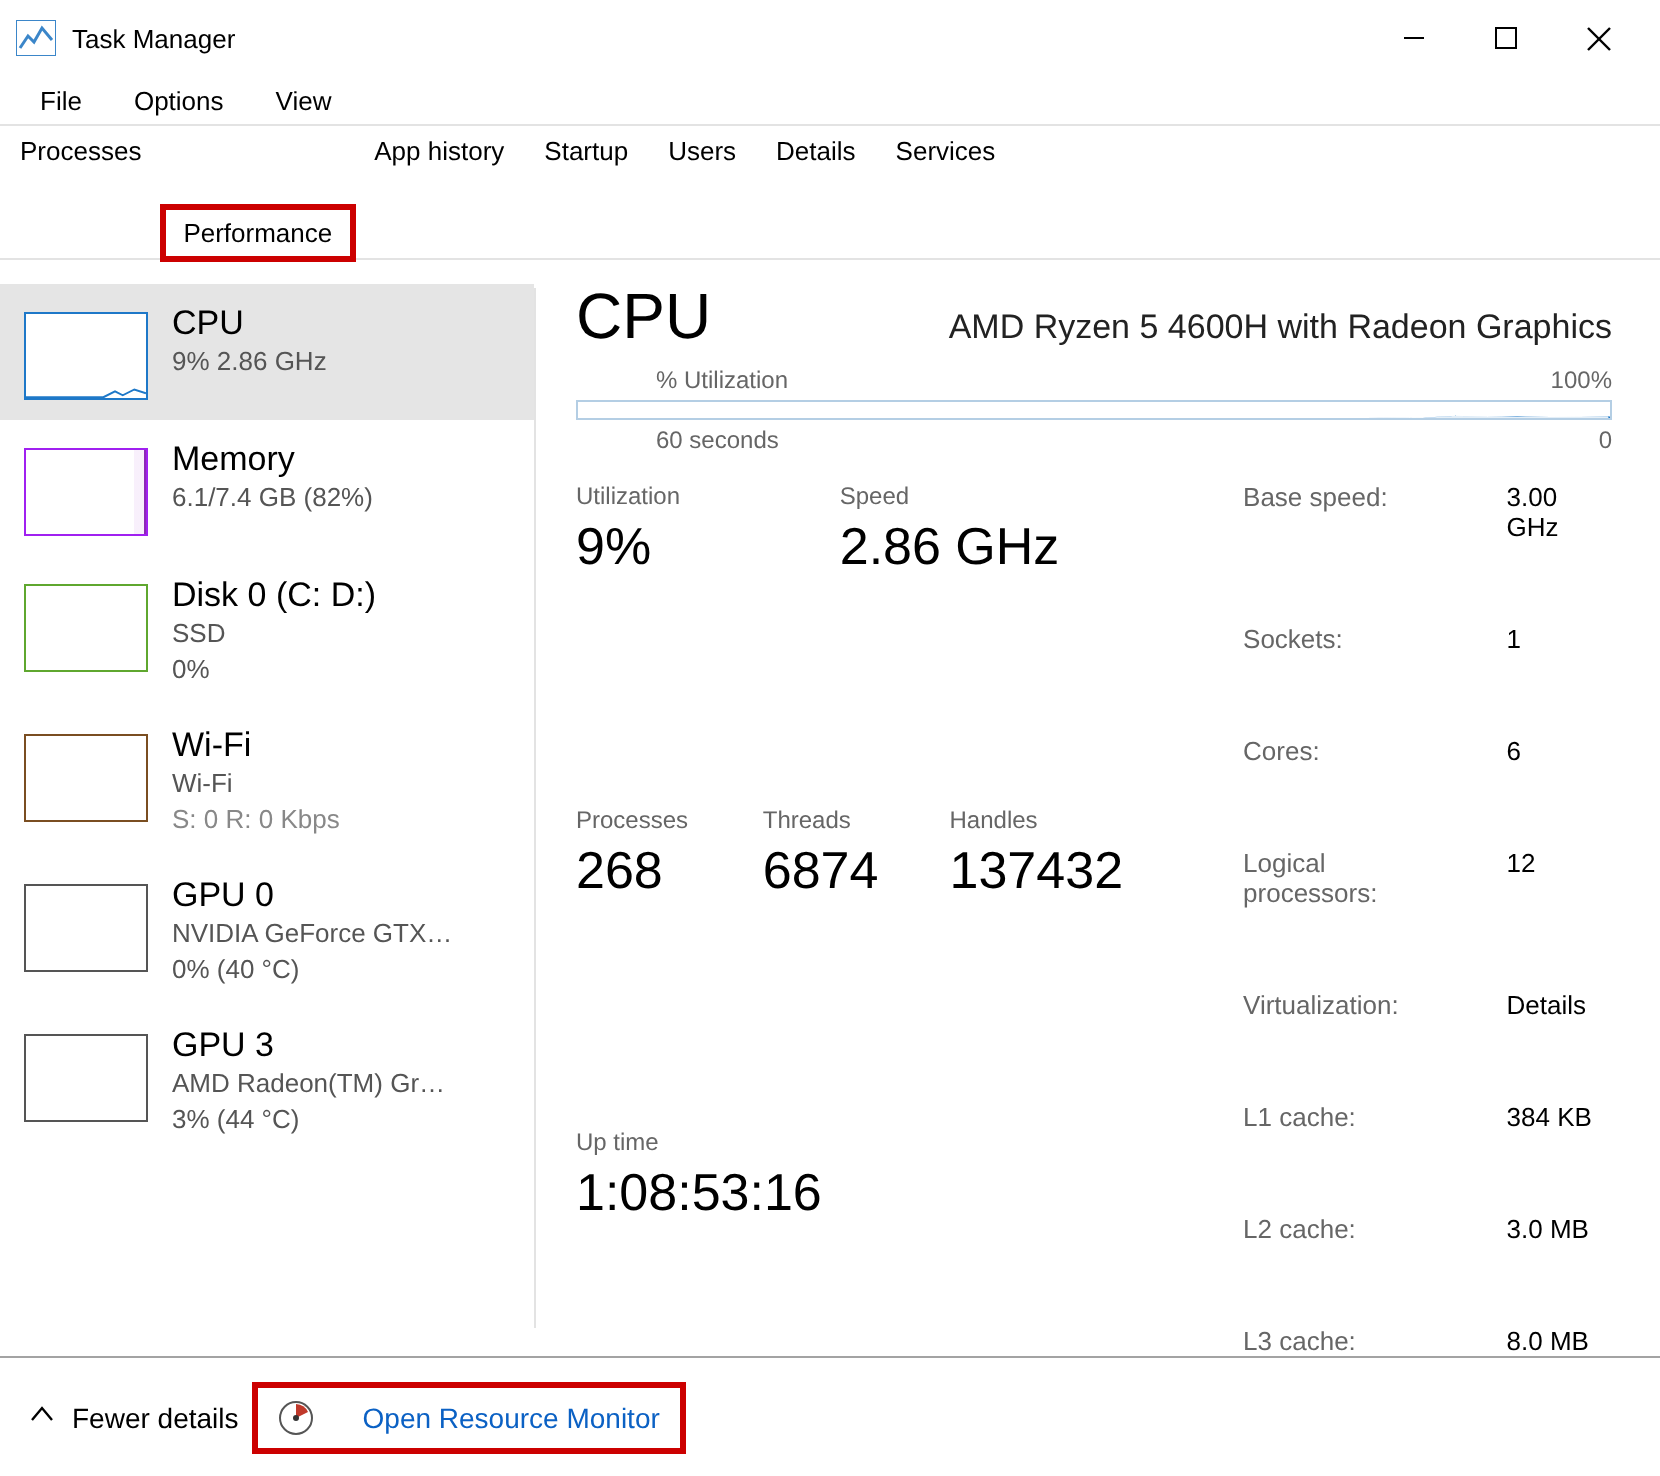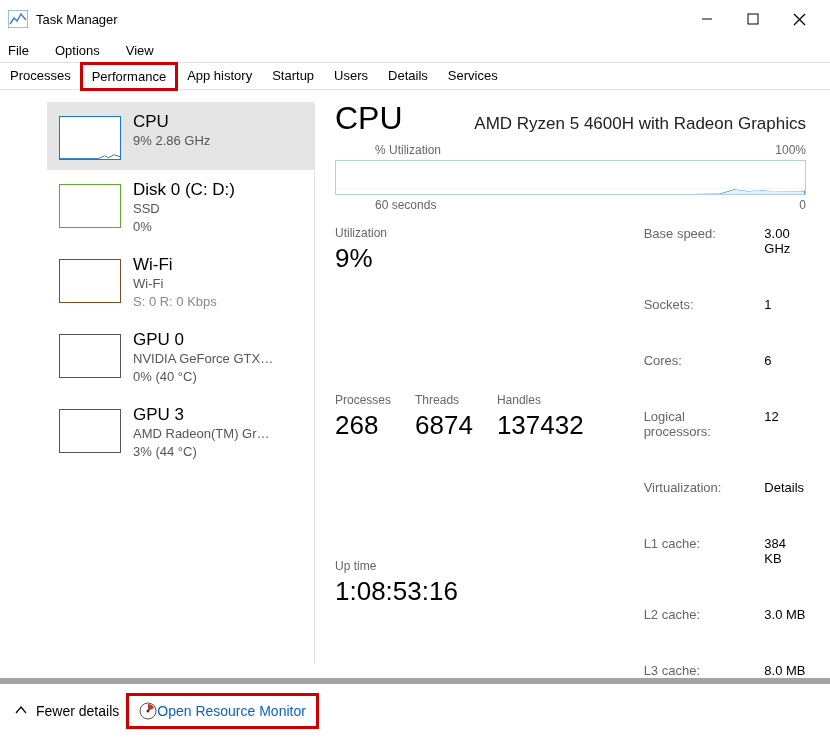--- a/index.html
+++ b/index.html
@@ -2,27 +2,27 @@
 <html><head>
   <meta charset="utf-8">
   <style>
     * { box-sizing: border-box; margin: 0; padding: 0; font-family: "Segoe UI", Arial, sans-serif; }
     body { width: 830px; height: 738px; background: #fff; display: flex; flex-direction: column; overflow: hidden; }
     .titlebar { height: 38px; display: flex; align-items: center; padding: 14px 8px; }
     .titlebar-icon { width: 20px; height: 18px; margin-right: 8px; display: inline-flex; align-items: center; }
     .titlebar-title { font-size: 13px; flex: 1; }
     .win-controls { display: flex; gap: 0; }
     .win-btn { width: 46px; height: 30px; display: flex; align-items: center; justify-content: center; cursor: default; }
-    .menubar { height: 24px; display: flex; align-items: center; padding: 0 2px; gap: 14px; }
+    .menubar { height: 24px; display: flex; align-items: center; padding: 0 14px; gap: 14px; }
     .menu-item { font-size: 13px; padding: 2px 6px; }
     .tabbar { display: flex; border-top: 1px solid #e3e3e3; border-bottom: 1px solid #e3e3e3; }
     .tab { font-size: 13px; padding: 5px 10px; }
-    .tab.selected { background: #fff; border: 1px solid #ccc; border-bottom: 1px solid #fff; margin-bottom: -1px; }
+    .tab.selected { background: #fff; border: 1px solid #ccc; border-bottom: 1px solid #fff; margin-bottom: -1px; margin-top: 40px; }
     .tab-highlight { outline: 3px solid #cc0000; outline-offset: -2px; }
-    .content { display: flex; flex: 1; min-height: 0; padding-left: 47px; }
+    .content { display: flex; flex: 1; min-height: 0; }
     .sidebar { width: 267px; display: flex; flex-direction: column; padding-top: 12px; }
     .sidebar-item { display: flex; align-items: flex-start; gap: 12px; padding: 10px 12px; }
     .sidebar-item.selected { background: #e5e5e5; }
     .thumb { width: 62px; height: 44px; border: 1px solid #888; margin-top: 4px; flex-shrink: 0; background: #fff; position: relative; }
     .thumb-cpu { border-color: #1e78c8; }
     .thumb-mem { border-color: #a020f0; }
     .thumb-disk { border-color: #5fa72f; }
     .thumb-wifi { border-color: #7a4e21; }
     .thumb-gpu { border-color: #555; }
     .sidebar-title { font-size: 17px; font-weight: 400; }
@@ -36,23 +36,23 @@
     .chart-row { display: flex; justify-content: space-between; font-size: 12px; color: #666; margin-left: 40px; }
     .chart { height: 228px; border: 1px solid #b4cee4; position: relative; margin: 3px 0; background: repeating-linear-gradient(#fff,#fff 27px,#e4eff8 28px); }
     .chart svg { position: absolute; inset: 0; width: 100%; height: 100%; }
     .stats { display: flex; gap: 60px; margin-top: 14px; }
     .stats-left { display: grid; grid-template-columns: auto auto; column-gap: 30px; row-gap: 14px; gap: 48px; }
     .stats-left .threecol { grid-column: 1 / -1; display: grid; grid-template-columns: 1fr 1fr 1fr; column-gap: 24px; }
     .stat-label { font-size: 12px; color: #666; margin-bottom: 3px; }
     .stat-big { font-size: 26px; font-weight: 400; }
     .stats-right { display: grid; grid-template-columns: auto auto; column-gap: 20px; row-gap: 6px; align-content: start; font-size: 13px; gap: 41px; }
     .stats-right .k { color: #666; }
-    .footer { height: 60px; display: flex; align-items: center; padding: 0 14px; gap: 10px; border-top: 6px solid #a3a3a3; }
+    .footer { height: 60px; display: flex; align-items: center; padding: 0 14px; gap: 10px; border-top: 1px solid #a3a3a3; }
     .fewer { display: flex; align-items: center; gap: 8px; font-size: 14px; }
-    .orm { display: flex; align-items: center; gap: 0; font-size: 14px; color: #0b61c4; padding: 6px 10px; outline: 3px solid #cc0000; }
+    .orm { display: flex; align-items: center; gap: 24px; font-size: 14px; color: #0b61c4; padding: 6px 10px; outline: 3px solid #cc0000; }
     .orm-icon { width: 18px; height: 18px; }
     .mem-used { position: absolute; right: 0; bottom: 0; width: 82%; height: 100%; border-right: 1px solid #8d29b5; background: linear-gradient(to right, transparent 0, transparent 90%, rgba(139,0,200,0.06) 90%); }
   </style>
 </head>
 <body>
 
 <div class="titlebar">
   <span class="titlebar-icon">
     <svg viewBox="0 0 20 18">
         <rect x="0" y="0" width="20" height="18" fill="#fff" stroke="#3b86c9"></rect>
@@ -102,20 +102,29 @@
     <div class="sidebar-item selected">
       <div class="thumb thumb-cpu"><svg viewBox="0 0 62 44" preserveAspectRatio="none">
             <polyline points="0,43 40,43 46,40 50,42 56,39 62,41" fill="none" stroke="#1e78c8" stroke-width="1"></polyline>
           </svg></div>
       <div>
         <div class="sidebar-title">CPU</div>
         <div class="sidebar-sub">9%  2.86 GHz</div>
       </div>
     </div>
 
+    <div class="sidebar-item">
+      <div class="thumb thumb-mem">
+          <div class="mem-used"></div>
+        </div>
+      <div>
+        <div class="sidebar-title">Memory</div>
+        <div class="sidebar-sub">6.1/7.4 GB (82%)</div>
+      </div>
+    </div>
 
     <div class="sidebar-item">
       <div class="thumb thumb-disk"></div>
       <div>
         <div class="sidebar-title">Disk 0 (C: D:)</div>
         <div class="sidebar-sub">SSD</div>
         <div class="sidebar-sub">0%</div>
       </div>
     </div>
 
@@ -167,20 +176,24 @@
     <div class="chart-row">
       <span>60 seconds</span>
       <span>0</span>
     </div>
 
     <div class="stats">
       <div class="stats-left">
         <div>
           <div class="stat-label">Utilization</div>
           <div class="stat-big">9%</div>
+        </div>
+        <div>
+          <div class="stat-label">Speed</div>
+          <div class="stat-big">2.86 GHz</div>
         </div>
         <div class="threecol">
           <div>
             <div class="stat-label">Processes</div>
             <div class="stat-big">268</div>
           </div>
           <div>
             <div class="stat-label">Threads</div>
             <div class="stat-big">6874</div>
           </div>

